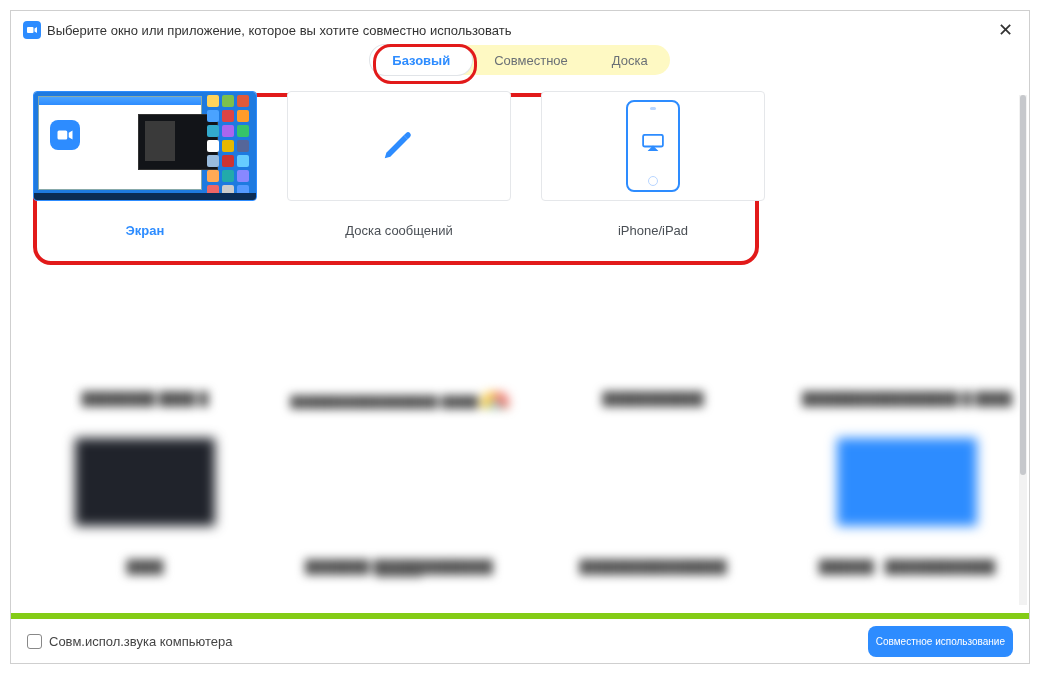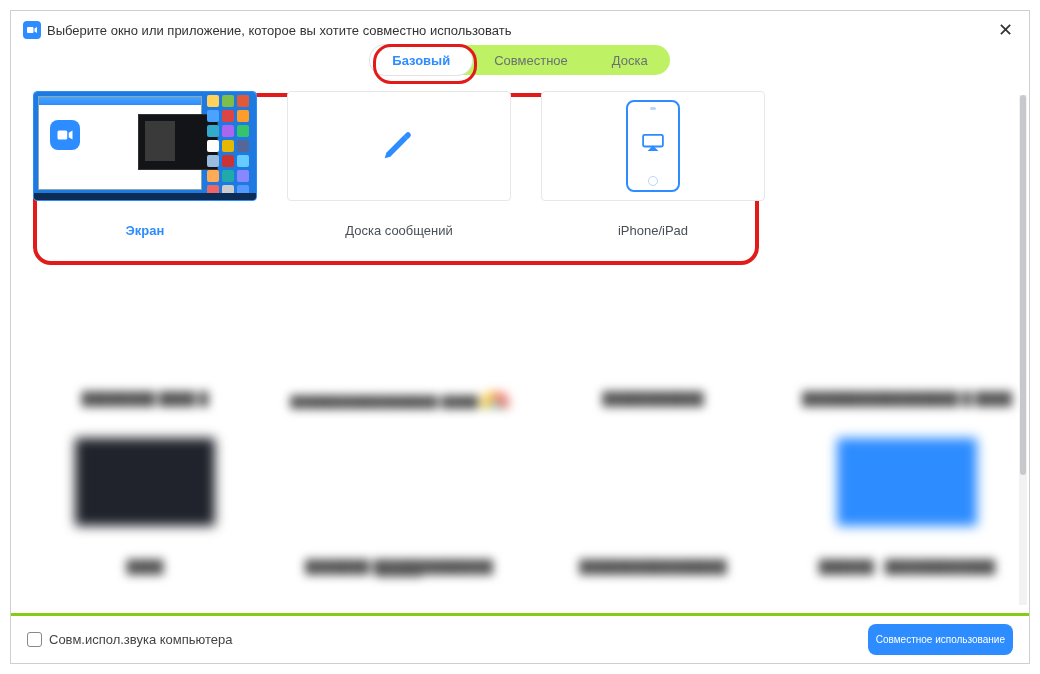--- a/index.html
+++ b/index.html
@@ -26,21 +26,21 @@
   }
   .logo svg { width: 12px; height: 12px; }
   .close-x {
     margin-left: auto; font-size: 18px; color: #333;
     cursor: pointer; padding: 0 4px;
   }
 
   .tabs-row { text-align: center; margin-top: -2px; }
   .tabs {
     display: inline-flex;
-    background: #bef264;
+    background: #fef9c3;
     border-radius: 16px;
     height: 30px;
   }
   .tab {
     padding: 0 22px; font-size: 13px;
     display: flex; align-items: center;
     color: #6a7076; cursor: pointer; white-space: nowrap;
   }
   .tab.active {
     background: #fff; color: #2d8cff; font-weight: 600;
@@ -123,21 +123,21 @@
   .pix .a{background:#2d8cff;} .pix .b{background:#9fc7ff;} .pix .c{background:#ddd;} .pix .d{background:#303846;}
   .pix .e{background:#5e2bd6;} .pix .g{background:#ffe27a;}
   .pix.solid-blue span { background:#2d8cff; }
 
   .chrome-dot { width: 26px; height: 26px; border-radius: 50%; background: conic-gradient(#ea4335 0 33%, #34a853 33% 66%, #fbbc05 66% 100%); position: relative; filter: blur(3px); }
   .chrome-dot::after { content:""; position:absolute; inset:7px; background:#4285f4; border-radius:50%; border:3px solid #fff; }
 
   
   .footer {
     position: absolute; left: 0; right: 0; bottom: 0;
-    height: 50px; border-top: 3px solid #84cc16;
+    height: 50px; border-top: 6px solid #84cc16;
     display: flex; align-items: center; padding: 0 16px;
     font-size: 13px; color: #444; background: #fff;
   }
   .chk { display: inline-flex; align-items: center; margin-right: 22px; cursor: pointer; }
   .chk .box {
     width: 15px; height: 15px; border: 1.5px solid #888; border-radius: 3px; margin-right: 7px;
   }
   .share-btn {
     margin-left: auto; background: #2d8cff; color: #fff;
     border: none; border-radius: 8px; padding: 10px 8px;

